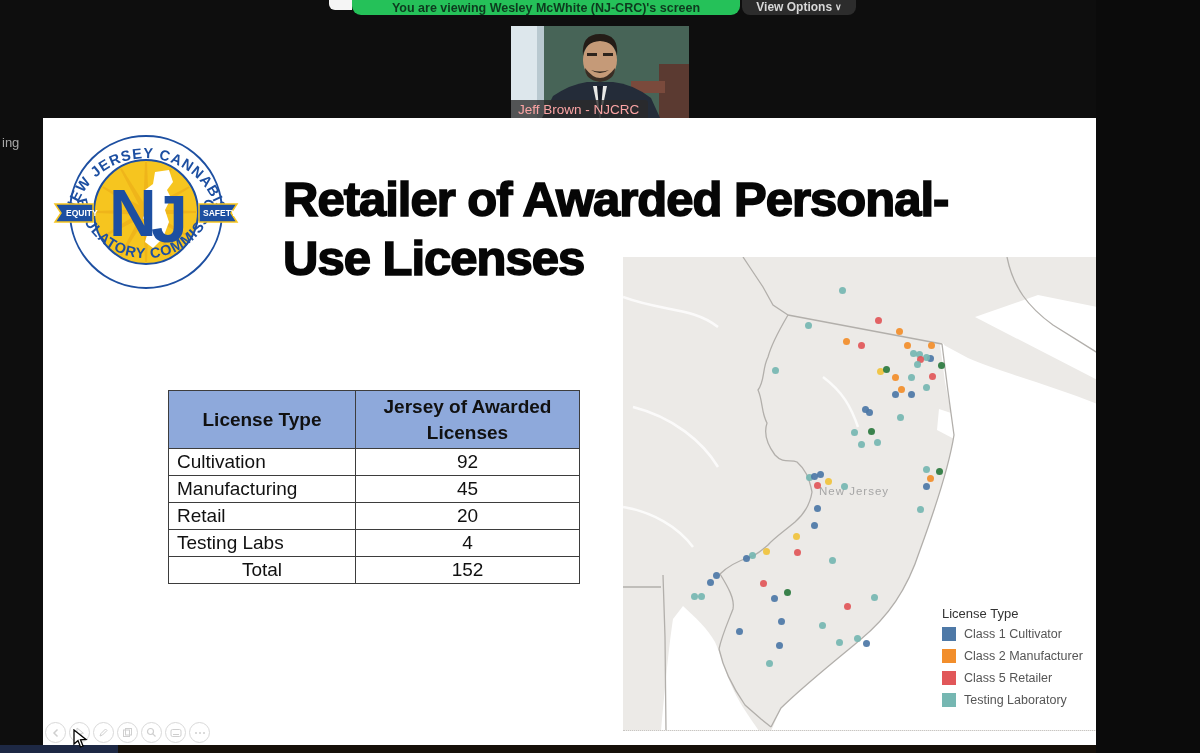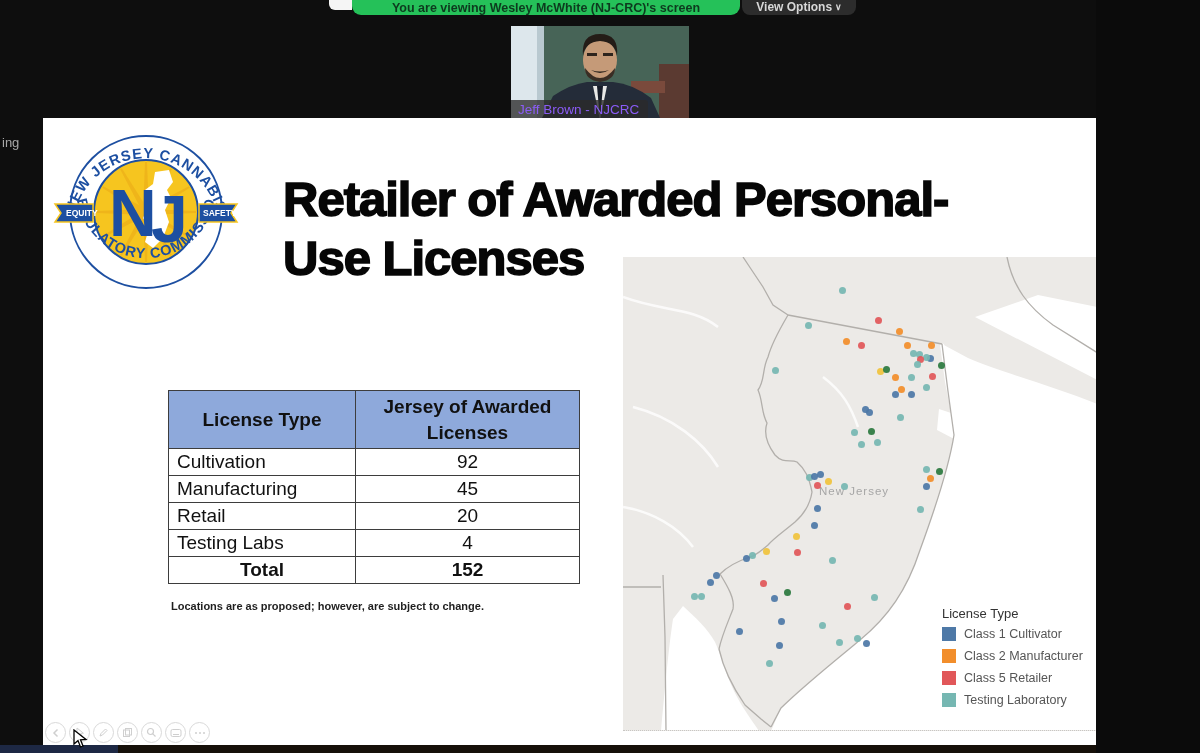--- a/index.html
+++ b/index.html
@@ -12,37 +12,37 @@
     color:#0d3a1e;font-size:12.5px;font-weight:bold;text-align:center;line-height:16px;white-space:nowrap;overflow:hidden;}
   .view-options{position:absolute;left:742px;top:0;width:114px;height:15px;background:#2c2c2c;border-radius:0 0 8px 8px;
     color:#d8d8d8;font-size:12px;font-weight:bold;text-align:center;line-height:15px;}
   .view-options .caret{font-size:9px;position:relative;top:-1px;margin-left:3px;}
 
   .partial-left-text{position:absolute;left:2px;top:135px;color:#a8a8a8;font-size:13px;}
 
   
   .video{position:absolute;left:511px;top:26px;width:178px;height:94px;background:#1c1c1c;overflow:hidden;}
   .video svg{display:block;}
-  .nametag{position:absolute;left:0;bottom:0;background:rgba(42,42,42,0.78);color:#8b5cf6;
+  .nametag{position:absolute;left:0;bottom:0;background:rgba(42,42,42,0.78);color:#fca5a5;
     font-size:13.5px;padding:2px 9px 3px 7px;border-radius:0 3px 0 0;}
 
   
   .slide{position:absolute;left:43px;top:118px;width:1064px;height:627px;background:#ffffff;}
 
   .slide-title{position:absolute;left:240px;top:52px;width:820px;color:#060606;
     font-size:49px;line-height:59px;font-weight:bold;letter-spacing:-1px;
     -webkit-text-stroke:1.6px #060606;}
 
   
   .lic-table{position:absolute;left:125px;top:272px;width:412px;border-collapse:collapse;}
   .lic-table th,.lic-table td{border:1.6px solid #3d3d3d;font-size:19px;color:#111;}
   .lic-table th{background:#8EA9DB;font-weight:bold;height:58px;padding:0 6px;line-height:1.35;}
   .lic-table td{height:27px;padding:0 8px;}
   .lic-table td.num{text-align:center;}
-  .lic-table tr.total-row td{font-weight:bold;text-align:center;}
+  .lic-table tr.total-row td{font-weight:normal;text-align:center;}
   .col-type{width:187px;}
   .footnote{position:absolute;left:128px;top:482px;font-size:11px;font-weight:600;color:#1f1f1f;}
 
   
   .logo{position:absolute;left:10px;top:12px;}
 
   
   .map{position:absolute;left:580px;top:139px;width:484px;height:474px;background:#eceae7;overflow:hidden;
     border-bottom:1px dotted #c8c6c3;}
   .map svg.basemap{position:absolute;left:0;top:0;}
@@ -176,21 +176,20 @@
           <tr>
             <td>Testing Labs</td>
             <td class="num">4</td>
           </tr>
           <tr class="total-row">
             <td>Total</td>
             <td class="num">152</td>
           </tr>
         </tbody>
     </table>
-    <div class="footnote">Locations are as proposed; however, are subject to change.</div>
 
     <div class="map">
       <svg class="basemap" width="484" height="474" viewBox="0 0 484 474">
         <rect x="0" y="0" width="484" height="474" fill="#eceae7"></rect>
 
         <g stroke="#ffffff" stroke-width="2.5" fill="none" opacity="0.8">
           <path d="M0,40 C40,55 70,50 95,70"></path>
           <path d="M10,150 C50,160 80,185 95,210"></path>
           <path d="M0,250 C30,255 55,270 70,290"></path>
           <path d="M200,120 C220,135 228,150 235,170"></path>

